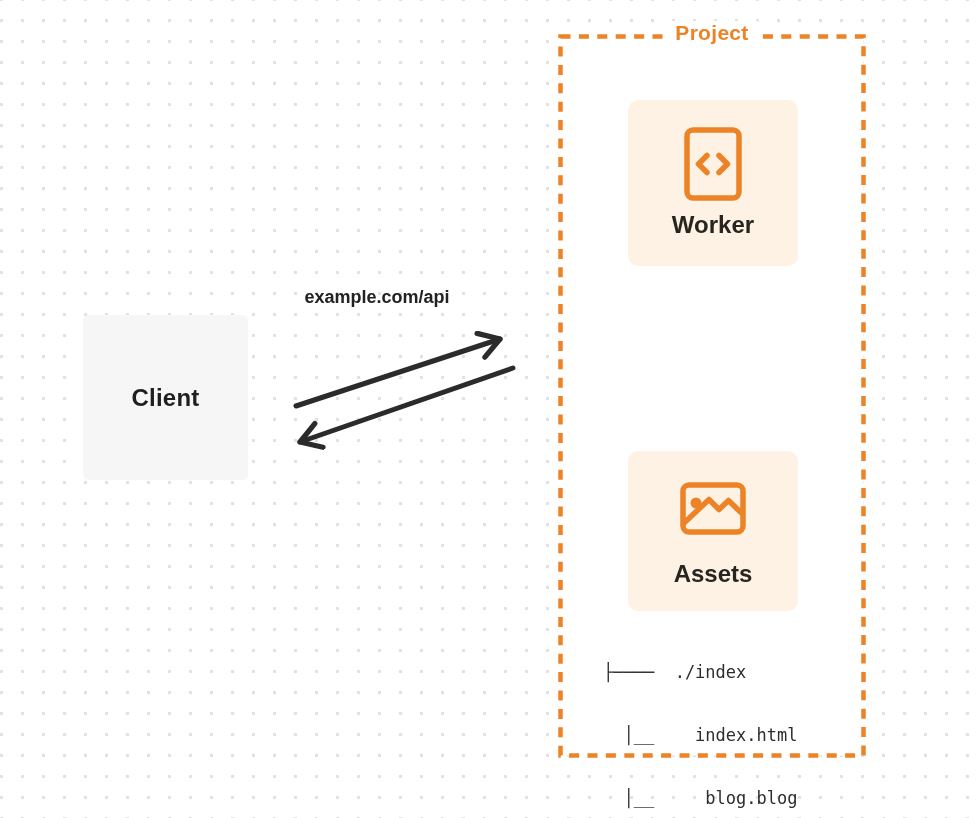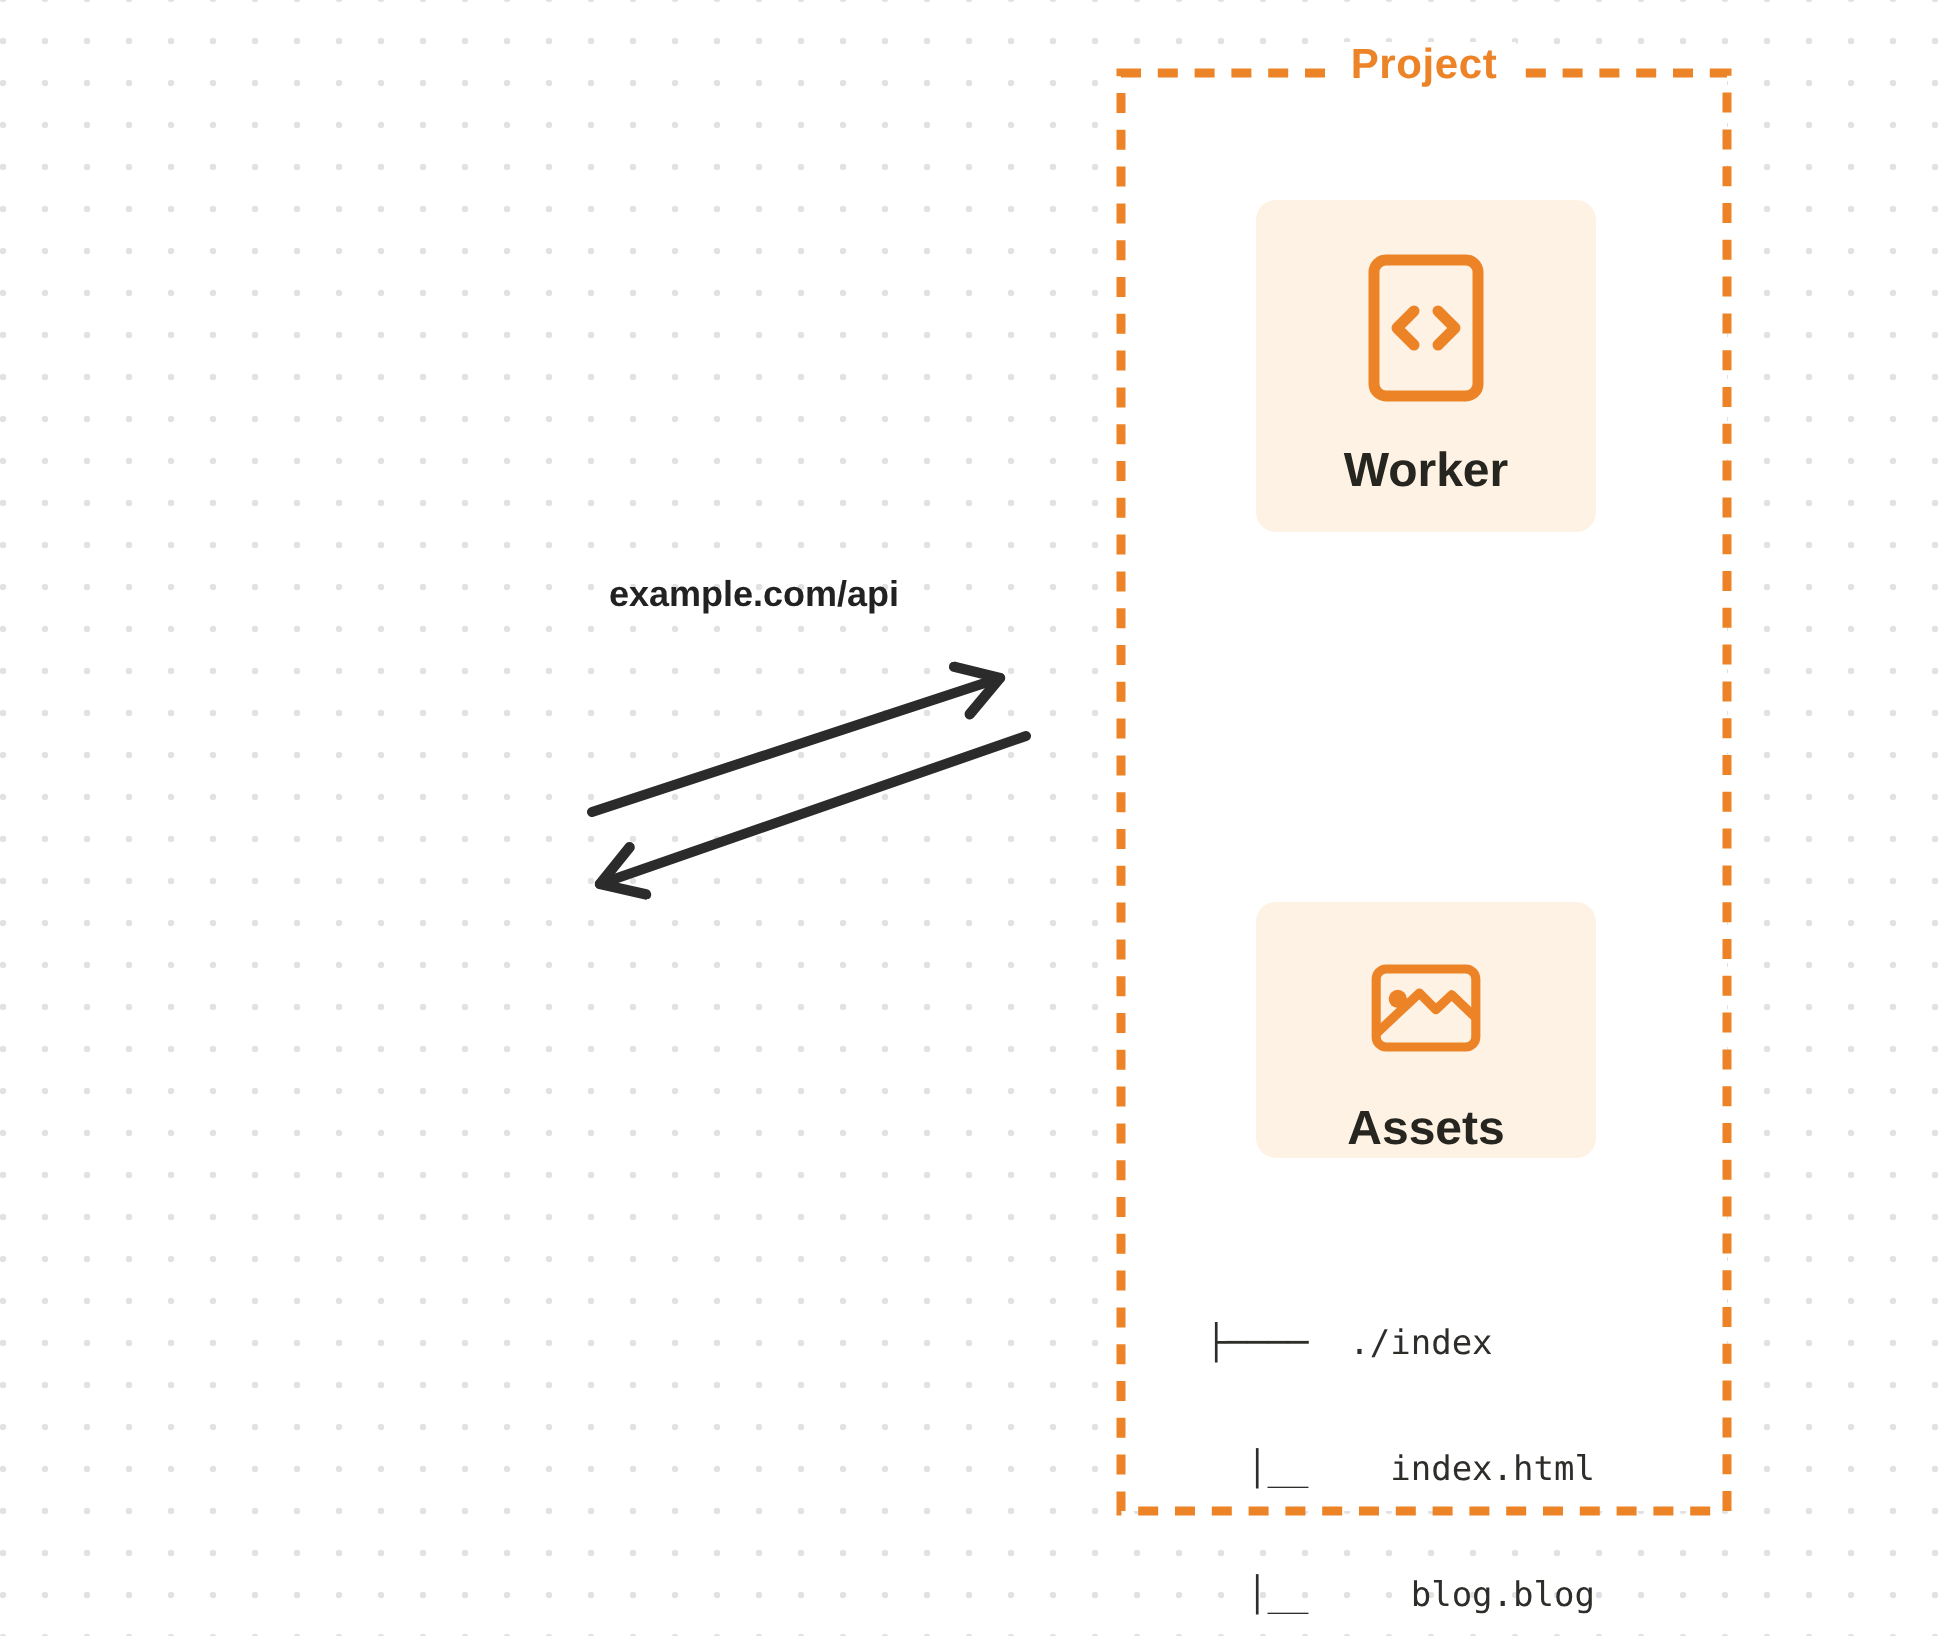--- a/index.html
+++ b/index.html
@@ -77,27 +77,27 @@
   }
 
   
   .card {
     width: 170px;
     background: var(--panel-cream);
     border-radius: 10px;
     display: flex; flex-direction: column; align-items: center;
   }
   .worker-card { left: 628px; top: 100px; height: 166px; }
-  .assets-card { left: 628px; top: 451px; height: 128px; }
+  .assets-card { left: 628px; top: 451px; height: 160px; }
   .worker-card .card-icon { margin-top: 27px; }
   .assets-card .card-icon { margin-top: 31px; }
   .card-label {
     font-size: 24px; font-weight: 700; color: #26251F;
   }
-  .worker-card .card-label { margin-top: 21px; }
+  .worker-card .card-label { margin-top: 10px; }
   .assets-card .card-label { margin-top: 25px; }
   .icon-stroke {
     stroke: var(--accent); fill: none;
     stroke-linecap: round; stroke-linejoin: round;
   }
   .icon-fill { fill: var(--accent); }
 
   
   .file-tree {
     left: 603px; top: 620px;
@@ -137,20 +137,23 @@
     <div class="card-label">Assets</div>
   </div>
 
   <div class="abs file-tree">
     <div>├────  ./index</div>
     <div>  │__    index.html</div>
     <div>  │__     blog.blog</div>
     
   </div>
 
+  <div class="abs client-box">
+    <span class="node-label">Client</span>
+  </div>
 
   <div class="abs url-label">example.com/api</div>
 
   <svg class="abs arrows-svg" width="980" height="818">
     <defs>
       <marker id="ah" markerWidth="7" markerHeight="7" refX="4.6" refY="3" orient="auto" markerUnits="strokeWidth">
         <path class="arrow-head" d="M0.6,0.5 L4.6,3 L0.6,5.5" stroke-width="1.05"></path>
       </marker>
     </defs>
     <path class="arrow-line" d="M296,406 L500,339" marker-end="url(#ah)"></path>

